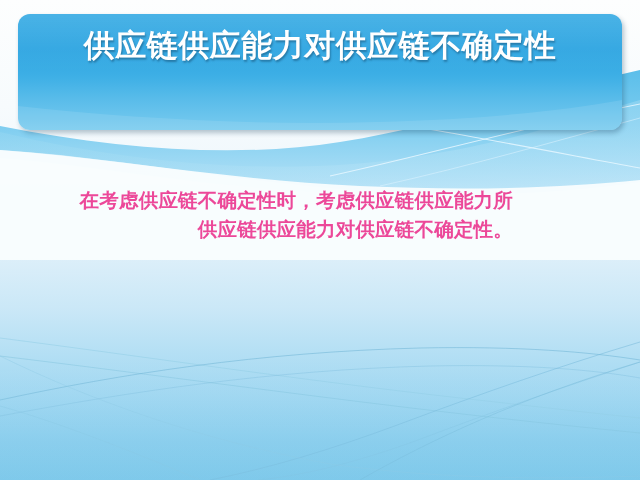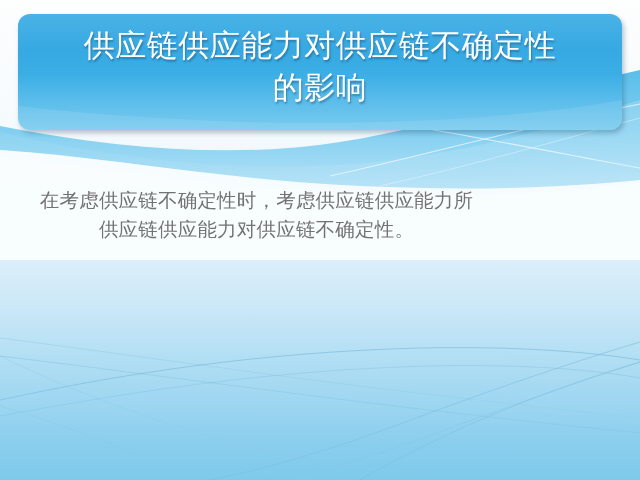--- a/index.html
+++ b/index.html
@@ -10,20 +10,21 @@
   body {
     font-family: "DejaVu Sans", "Liberation Sans", sans-serif;
   }
 
   .slide {
     position: relative;
     width: 640px;
     height: 480px;
     overflow: hidden;
     background: #ffffff;
+    font-weight: bold;
   }
 
   
   .bg-base {
     position: absolute;
     inset: 0;
     background: linear-gradient(to bottom,
         #fdfefe 0%,
         #f7fbfd 22%,
         #eef7fc 38%,
@@ -81,22 +82,22 @@
     text-shadow: 1px 2px 2px rgba(10,50,80,0.40);
     white-space: nowrap;
   }
 
   
   .body-text {
     position: absolute;
     left: 0;
     top: 186px;
     width: 513px;
-    text-align: center;
-    color: #737373;
+    text-align: right;
+    color: #ec4899;
   }
   .para {
     font-size: 19.5px;
     line-height: 29px;
     letter-spacing: 0.2px;
     white-space: nowrap;
   }
   .para-gap { height: 7px; }
 </style>
 </head>
@@ -160,21 +161,20 @@
             <stop offset="100%" stop-color="#ffffff" stop-opacity="0.0"></stop>
           </linearGradient>
         </defs>
         <rect x="0" y="0" width="604" height="58" fill="url(#glossGrad)"></rect>
         <path d="M 0,92 C 110,104 240,112 360,108 C 470,105 550,96 604,86 L 604,116 L 0,116 Z" fill="#ffffff" opacity="0.10"></path>
       </svg>
     </div>
 
     <div class="title-wrap">
       <div class="title-line">供应链供应能力对供应链不确定性</div>
-      <div class="title-line">的影响</div>
     </div>
   </div>
 
   <div class="body-text">
     <div class="para">在考虑供应链不确定性时，考虑供应链供应能力所</div>
     <div class="para">供应链供应能力对供应链不确定性。</div>
     <div class="para-gap"></div>
   </div>
 
 </div>

